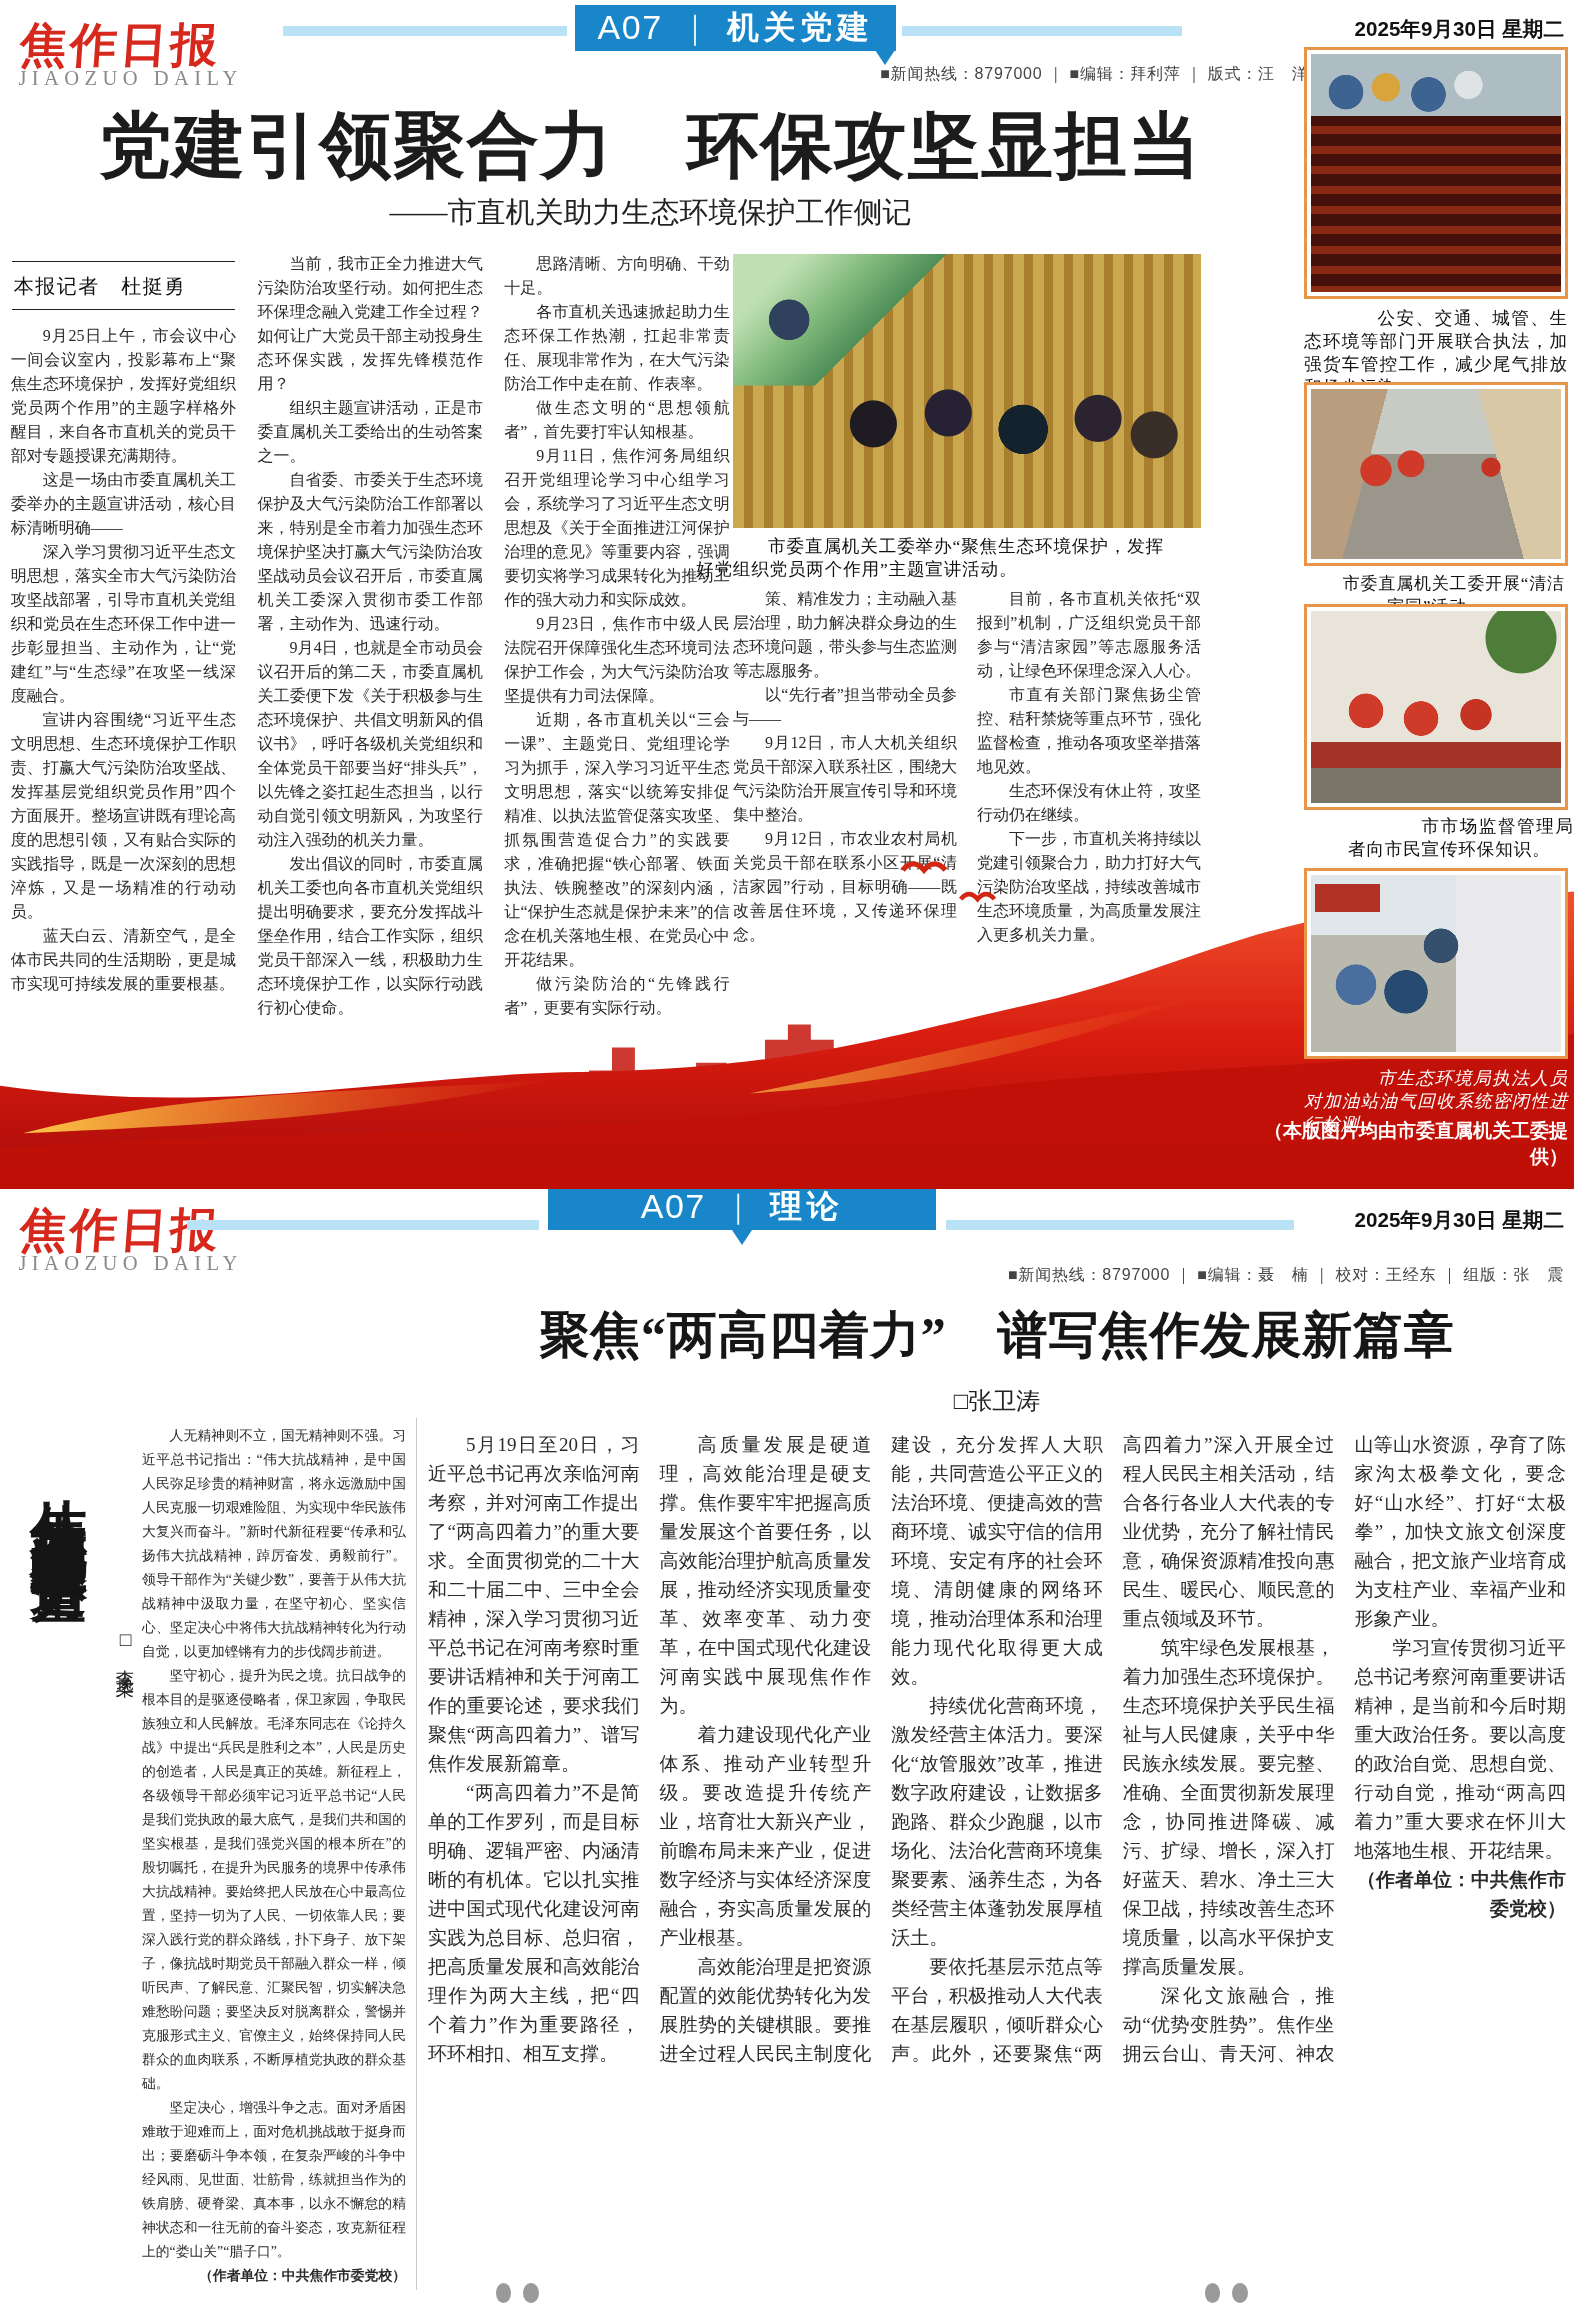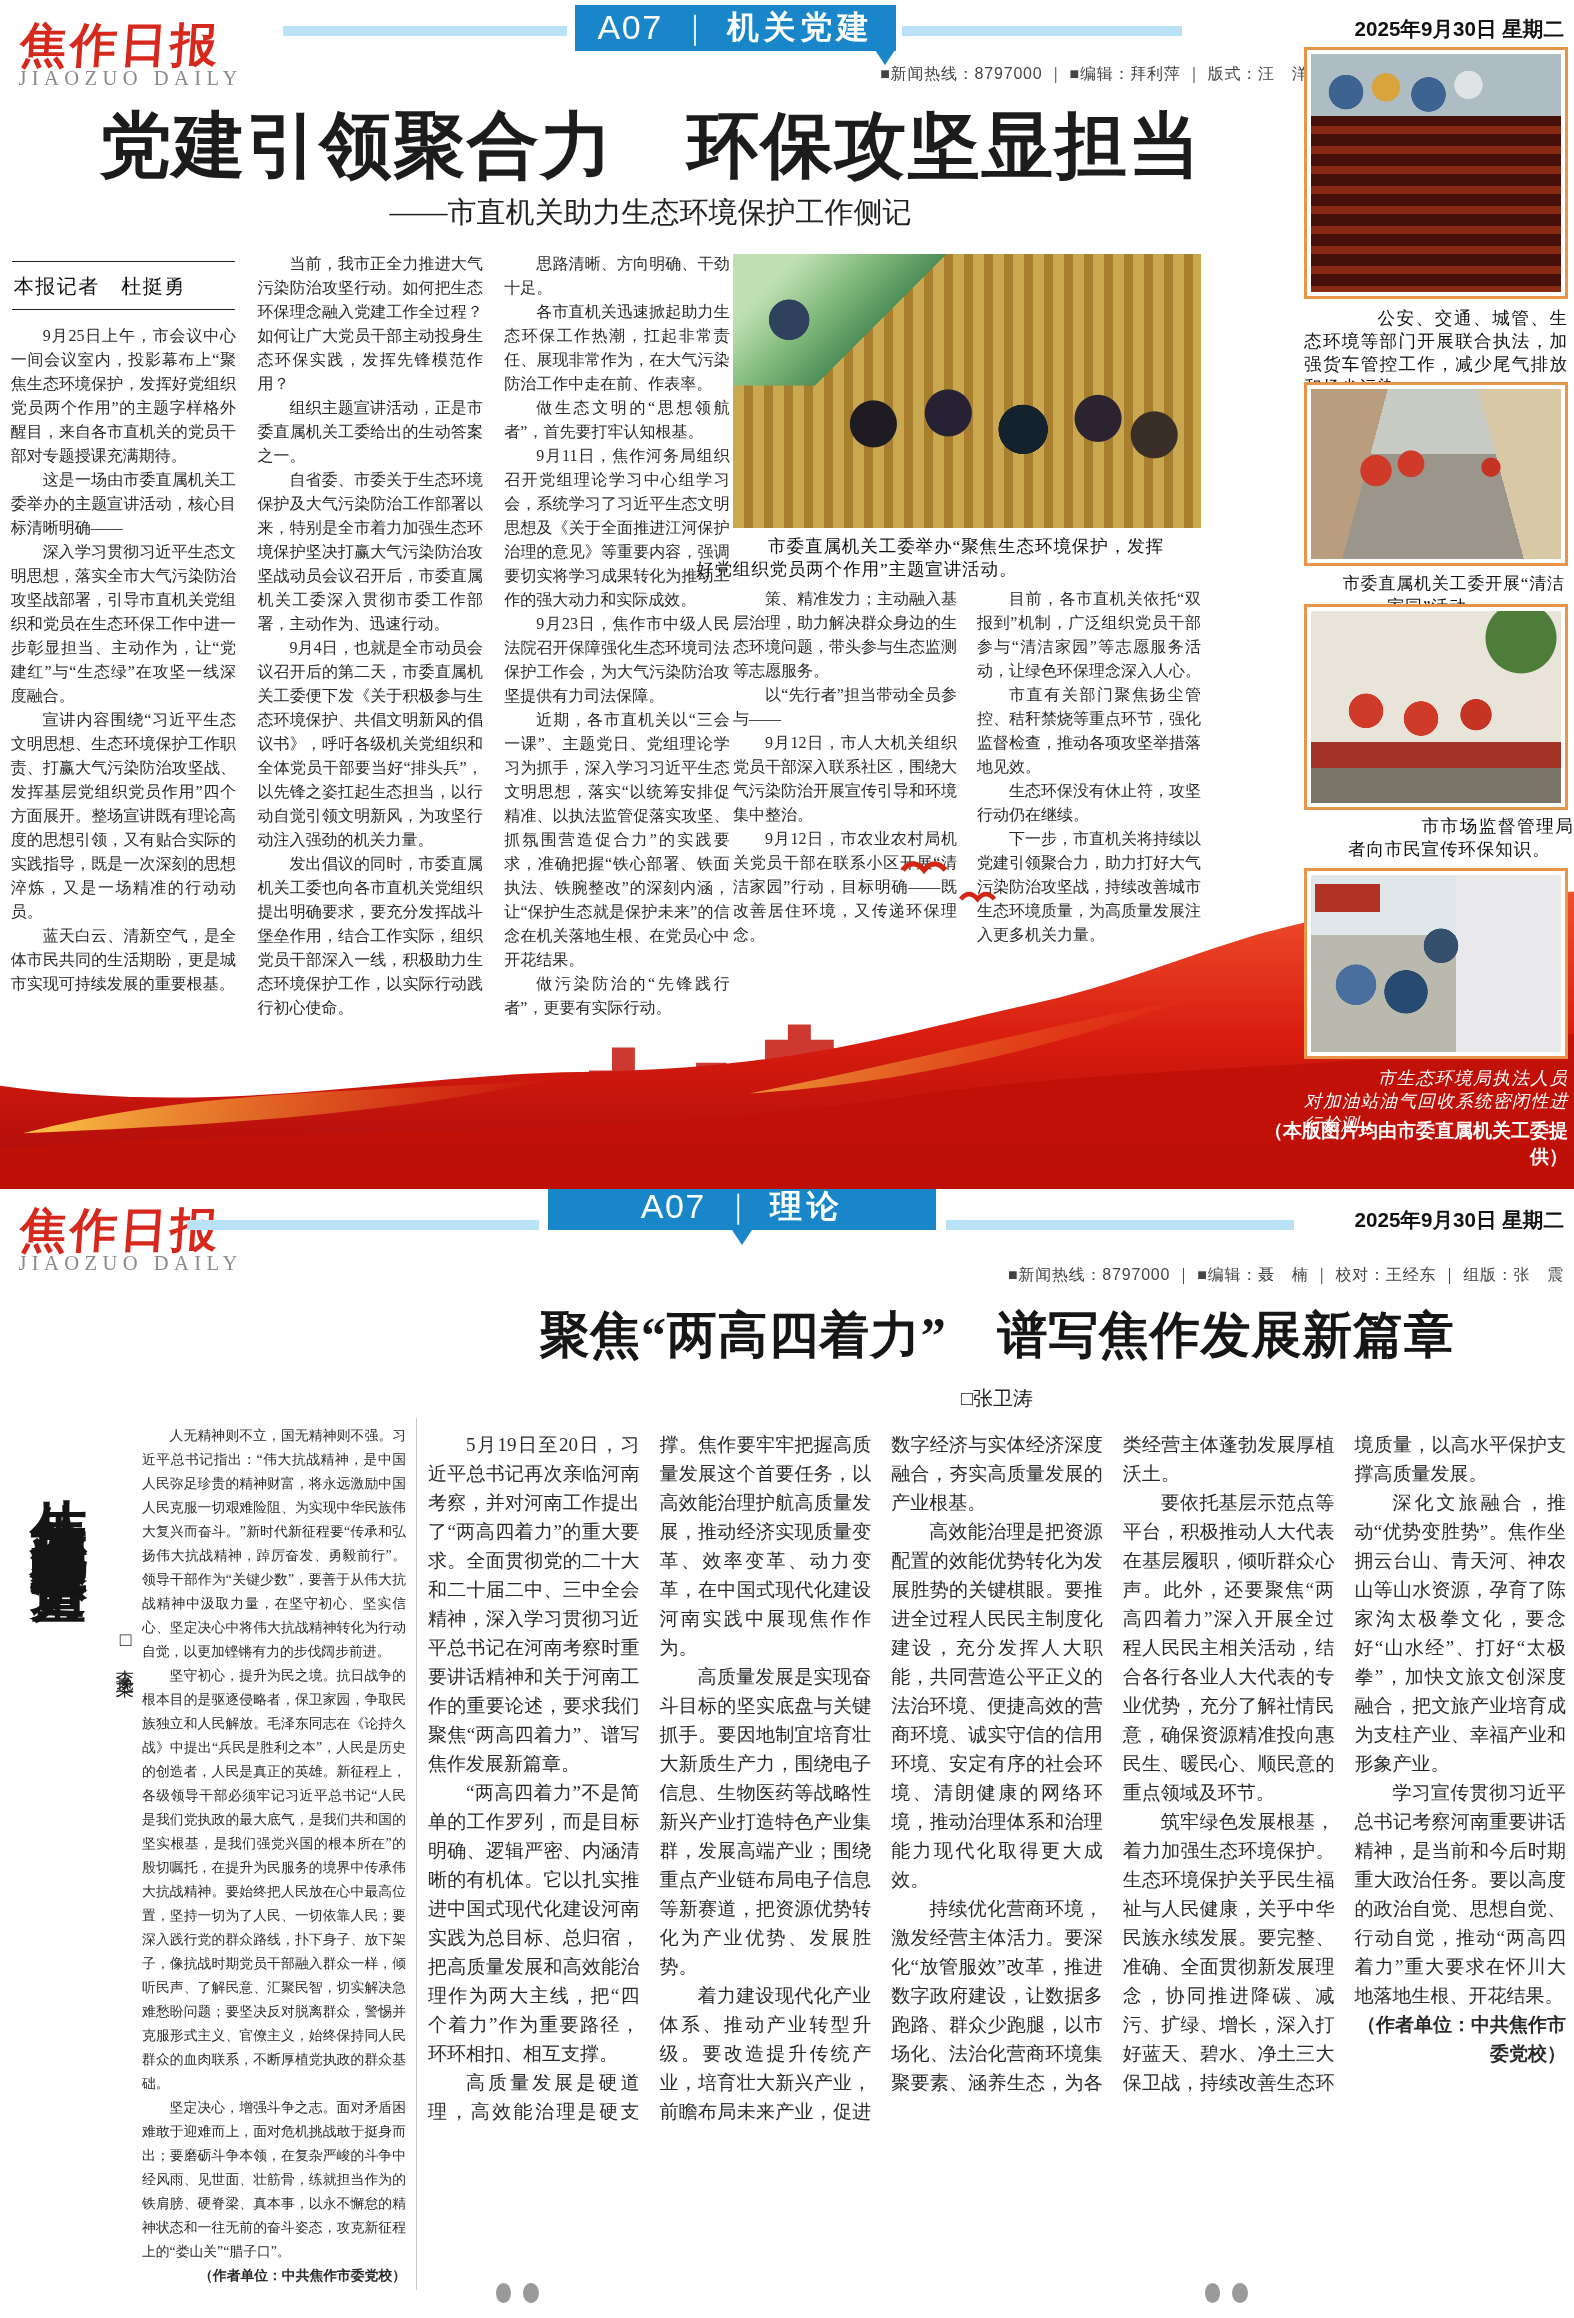--- a/index.html
+++ b/index.html
@@ -78,21 +78,21 @@
     repeating-linear-gradient(180deg,#23201e 0 7.6px,#4a4642 7.6px 15.3px),
     linear-gradient(180deg,#dfe7ea 0 34%,#b9b9ad 34%);
     background-repeat:no-repeat;background-size:100% 100%,100% 100%,100% 100%,100% 100%,26% 16%,40% 30%,100% 100%;
     background-position:0 0,0 0,0 0,0 0,2% 6%,100% 0,0 0;}
 
   
   .v-title{position:absolute;writing-mode:vertical-rl;text-orientation:upright;font-size:57px;font-weight:900;letter-spacing:6.1px;color:#151515;font-family:"Liberation Serif",serif;}
   .v-author{position:absolute;writing-mode:vertical-rl;text-orientation:upright;font-size:19px;color:#222;letter-spacing:4.6px;}
   .divider-v{position:absolute;width:0.8px;background:#c9c9c9;}
   .headline2{position:absolute;text-align:center;font-size:50px;font-weight:900;letter-spacing:0.8px;color:#161616;}
-  .author2{position:absolute;text-align:center;font-size:20px;color:#222;}
+  .author2{position:absolute;text-align:center;font-size:24px;color:#222;}
   #p2-leftflow{left:142px;top:1424px;width:264px;height:866px;font-size:13.8px;line-height:24px;column-count:1;}
   #p2-mainflow{left:428px;top:1430px;width:1138px;height:860px;column-count:5;column-gap:20px;font-size:19px;line-height:29px;}
   .credit{text-align:right;text-indent:0 !important;font-family:"Liberation Sans",sans-serif;font-weight:700;}
   .dots{position:absolute;display:flex;gap:12.2px;}
   .dots span{width:15.3px;height:20px;border-radius:50%;background:#9a9a9a;display:block;}
 
   .skyline{position:absolute;left:0;top:841px;width:1575px;height:348px;}
 </style>
 </head>
 <body>
@@ -230,21 +230,20 @@
   </div>
   <div class="divider-v" style="left:416px;top:229px;height:872px;"></div>
 
   <div class="headline2" style="left:428px;top:113px;width:1138px;">聚焦“两高四着力”　谱写焦作发展新篇章</div>
   <div class="author2" style="left:428px;top:196px;width:1138px;">□张卫涛</div>
   <div class="flow" id="p2-mainflow" style="left:428px;top:241px;">
     <div>
         <p class="para">5月19日至20日，习近平总书记再次亲临河南考察，并对河南工作提出了“两高四着力”的重大要求。全面贯彻党的二十大和二十届二中、三中全会精神，深入学习贯彻习近平总书记在河南考察时重要讲话精神和关于河南工作的重要论述，要求我们聚焦“两高四着力”、谱写焦作发展新篇章。</p>
         <p class="para">“两高四着力”不是简单的工作罗列，而是目标明确、逻辑严密、内涵清晰的有机体。它以扎实推进中国式现代化建设河南实践为总目标、总归宿，把高质量发展和高效能治理作为两大主线，把“四个着力”作为重要路径，环环相扣、相互支撑。</p>
         <p class="para">高质量发展是硬道理，高效能治理是硬支撑。焦作要牢牢把握高质量发展这个首要任务，以高效能治理护航高质量发展，推动经济实现质量变革、效率变革、动力变革，在中国式现代化建设河南实践中展现焦作作为。</p>
-        <p class="para">高质量发展是实现奋斗目标的坚实底盘与关键抓手。要因地制宜培育壮大新质生产力，围绕电子信息、生物医药等战略性新兴产业打造特色产业集群，发展高端产业；围绕重点产业链布局电子信息等新赛道，把资源优势转化为产业优势、发展胜势。</p>
         <p class="para">着力建设现代化产业体系、推动产业转型升级。要改造提升传统产业，培育壮大新兴产业，前瞻布局未来产业，促进数字经济与实体经济深度融合，夯实高质量发展的产业根基。</p>
         <p class="para">高效能治理是把资源配置的效能优势转化为发展胜势的关键棋眼。要推进全过程人民民主制度化建设，充分发挥人大职能，共同营造公平正义的法治环境、便捷高效的营商环境、诚实守信的信用环境、安定有序的社会环境、清朗健康的网络环境，推动治理体系和治理能力现代化取得更大成效。</p>
         <p class="para">持续优化营商环境，激发经营主体活力。要深化“放管服效”改革，推进数字政府建设，让数据多跑路、群众少跑腿，以市场化、法治化营商环境集聚要素、涵养生态，为各类经营主体蓬勃发展厚植沃土。</p>
         <p class="para">要依托基层示范点等平台，积极推动人大代表在基层履职，倾听群众心声。此外，还要聚焦“两高四着力”深入开展全过程人民民主相关活动，结合各行各业人大代表的专业优势，充分了解社情民意，确保资源精准投向惠民生、暖民心、顺民意的重点领域及环节。</p>
         <p class="para">筑牢绿色发展根基，着力加强生态环境保护。生态环境保护关乎民生福祉与人民健康，关乎中华民族永续发展。要完整、准确、全面贯彻新发展理念，协同推进降碳、减污、扩绿、增长，深入打好蓝天、碧水、净土三大保卫战，持续改善生态环境质量，以高水平保护支撑高质量发展。</p>
         <p class="para">深化文旅融合，推动“优势变胜势”。焦作坐拥云台山、青天河、神农山等山水资源，孕育了陈家沟太极拳文化，要念好“山水经”、打好“太极拳”，加快文旅文创深度融合，把文旅产业培育成为支柱产业、幸福产业和形象产业。</p>
         <p class="para">学习宣传贯彻习近平总书记考察河南重要讲话精神，是当前和今后时期重大政治任务。要以高度的政治自觉、思想自觉、行动自觉，推动“两高四着力”重大要求在怀川大地落地生根、开花结果。</p>
       </div>
     <p class="para credit">（作者单位：中共焦作市委党校）</p>
   </div>

